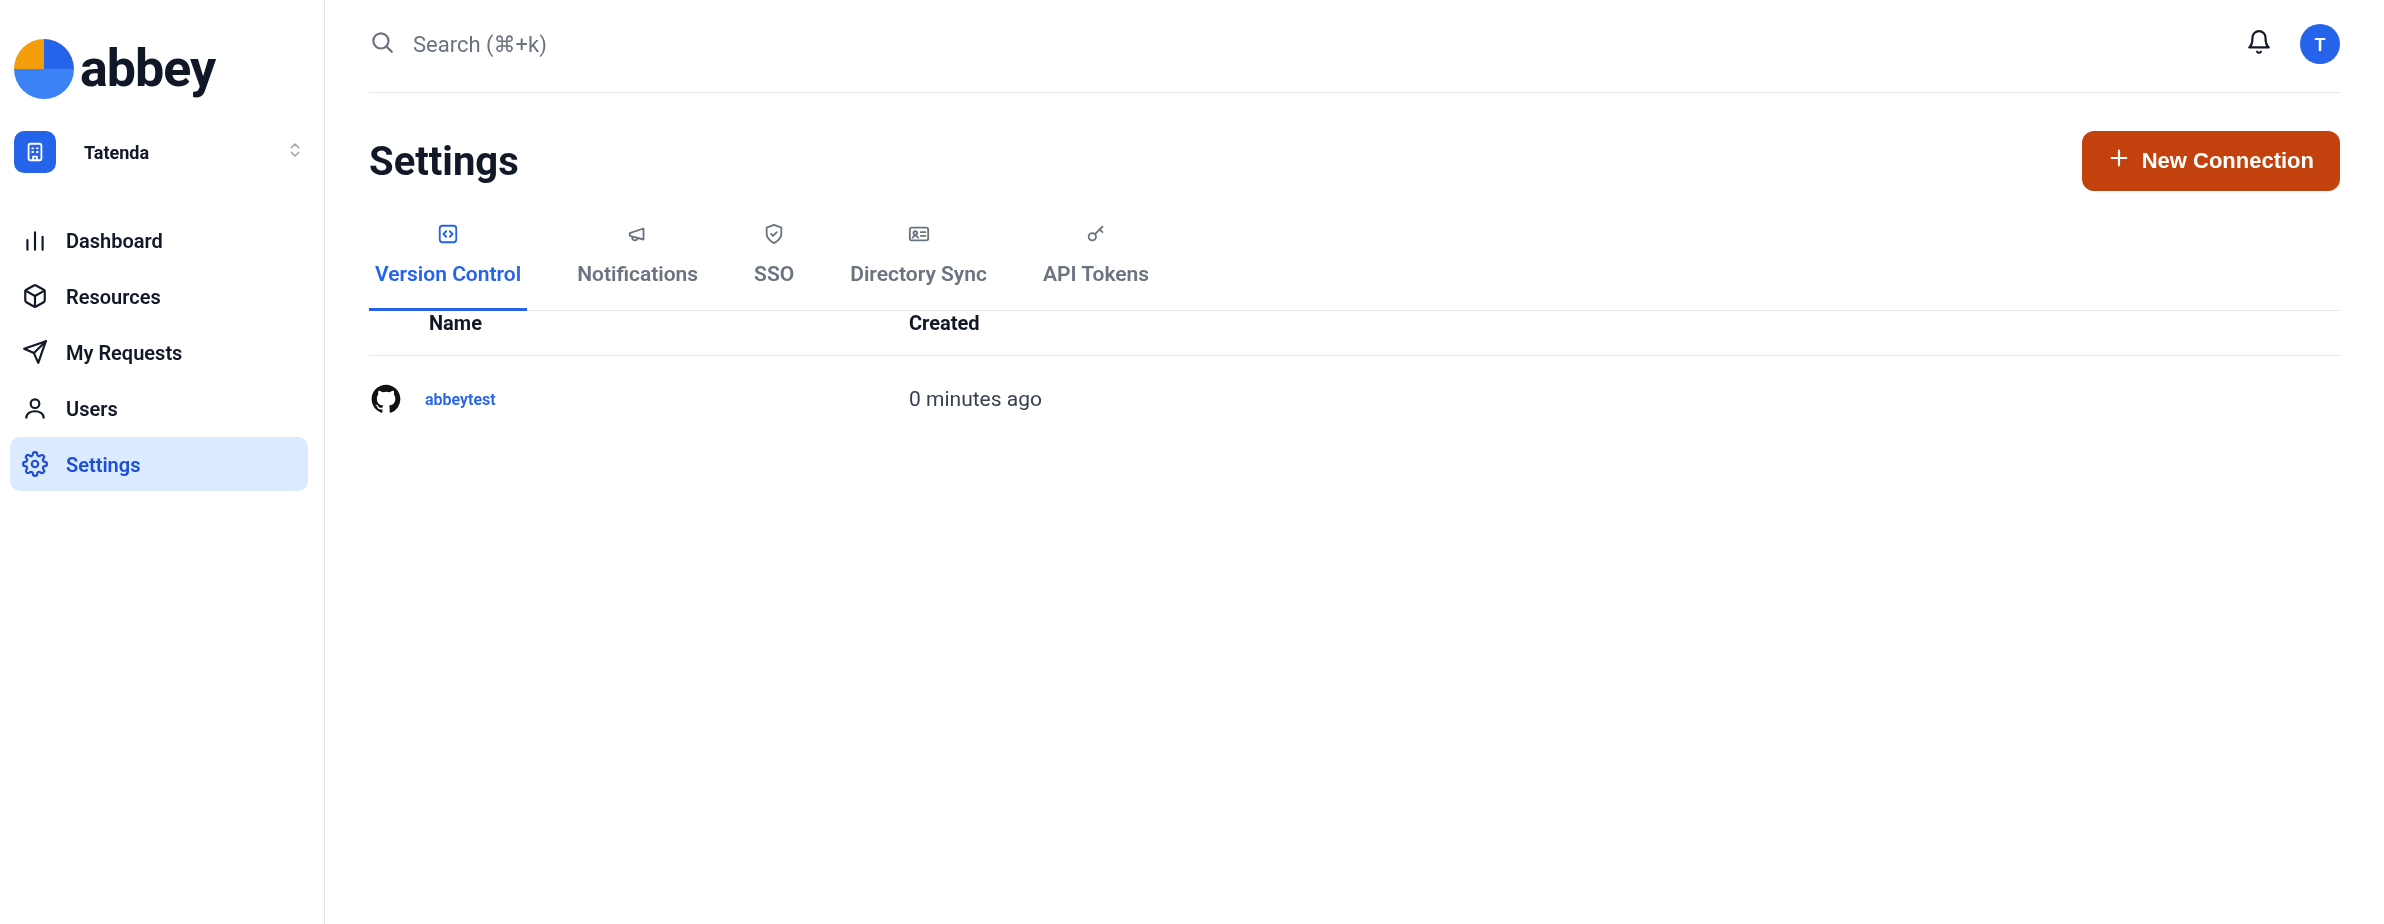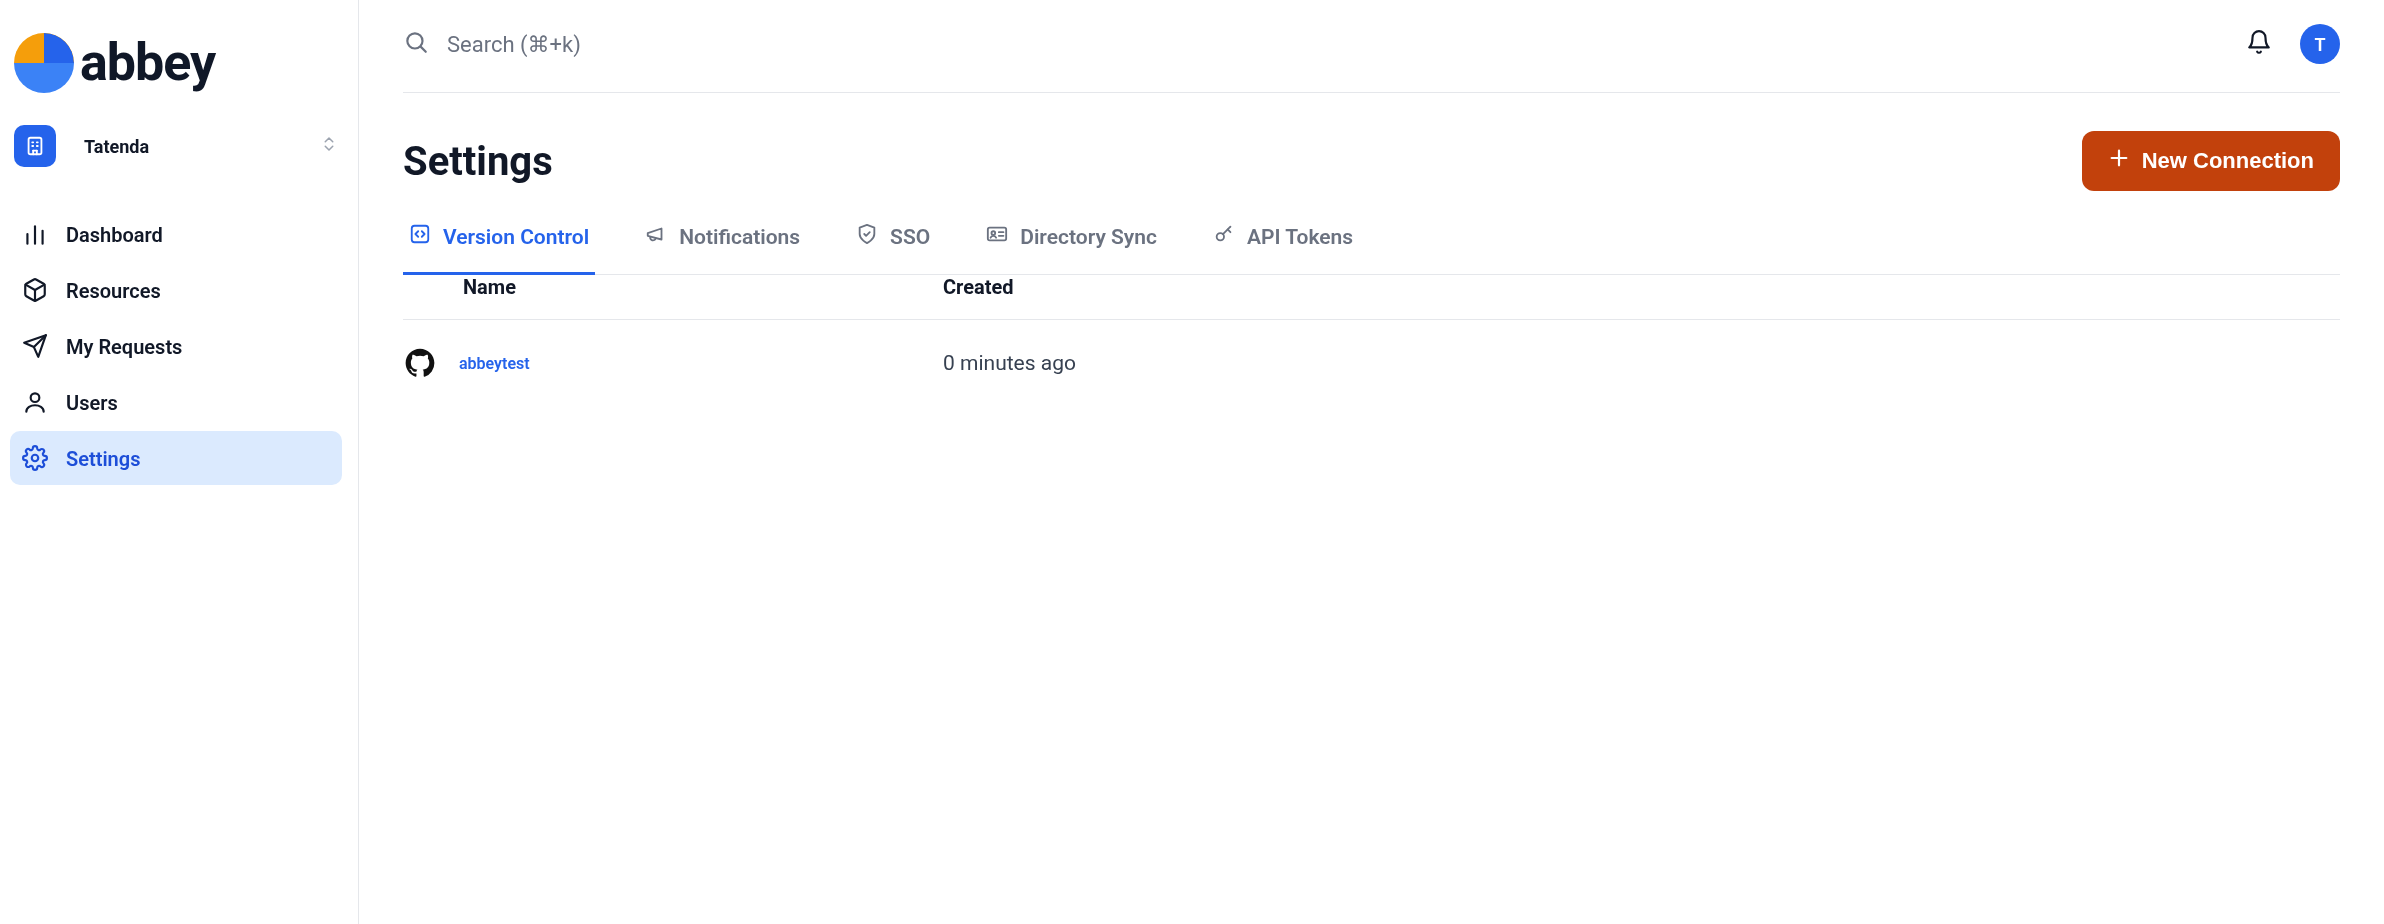--- a/index.html
+++ b/index.html
@@ -4,23 +4,23 @@
   <style>
     * { box-sizing: border-box; margin: 0; padding: 0; }
     body {
       font-family: -apple-system, BlinkMacSystemFont, "Segoe UI", Roboto, Helvetica, Arial, sans-serif;
       color: #111827;
       background: #fff;
       font-size: 16px;
     }
     .app { display: flex; min-height: 100vh; }
     .sidebar {
-      width: 359px;
+      width: 325px;
       border-right: 1px solid #e5e7eb;
-      padding: 12px 16px 20px 10px;
+      padding: 18px 16px 20px 10px;
       display: flex;
       flex-direction: column;
     }
     .logo-wrap { padding: 20px 4px 28px; }
     .logo {
       display: flex;
       align-items: center;
       gap: 6px;
     }
     .logo-mark { flex-shrink: 0; }
@@ -95,20 +95,21 @@
       border-bottom:1px solid #e5e7eb;
     }
     .tab {
       display:flex; align-items:center; gap:12px;
       padding: 4px 6px 22px;
       color:#6b7280;
       font-size:21px; font-weight:600;
       cursor:pointer;
       border-bottom:3px solid transparent;
       margin-bottom:-1px;
+      flex-direction:column;
     }
     .tab.active { color:#2563eb; border-bottom-color:#2563eb; }
     .tab svg { width:22px; height:22px; }
 
     .table-wrap { }
     .table-header {
       display:flex;
       border-bottom:1px solid #e5e7eb;
       padding: 0 0 20px;
       font-weight:700; font-size:20px;

